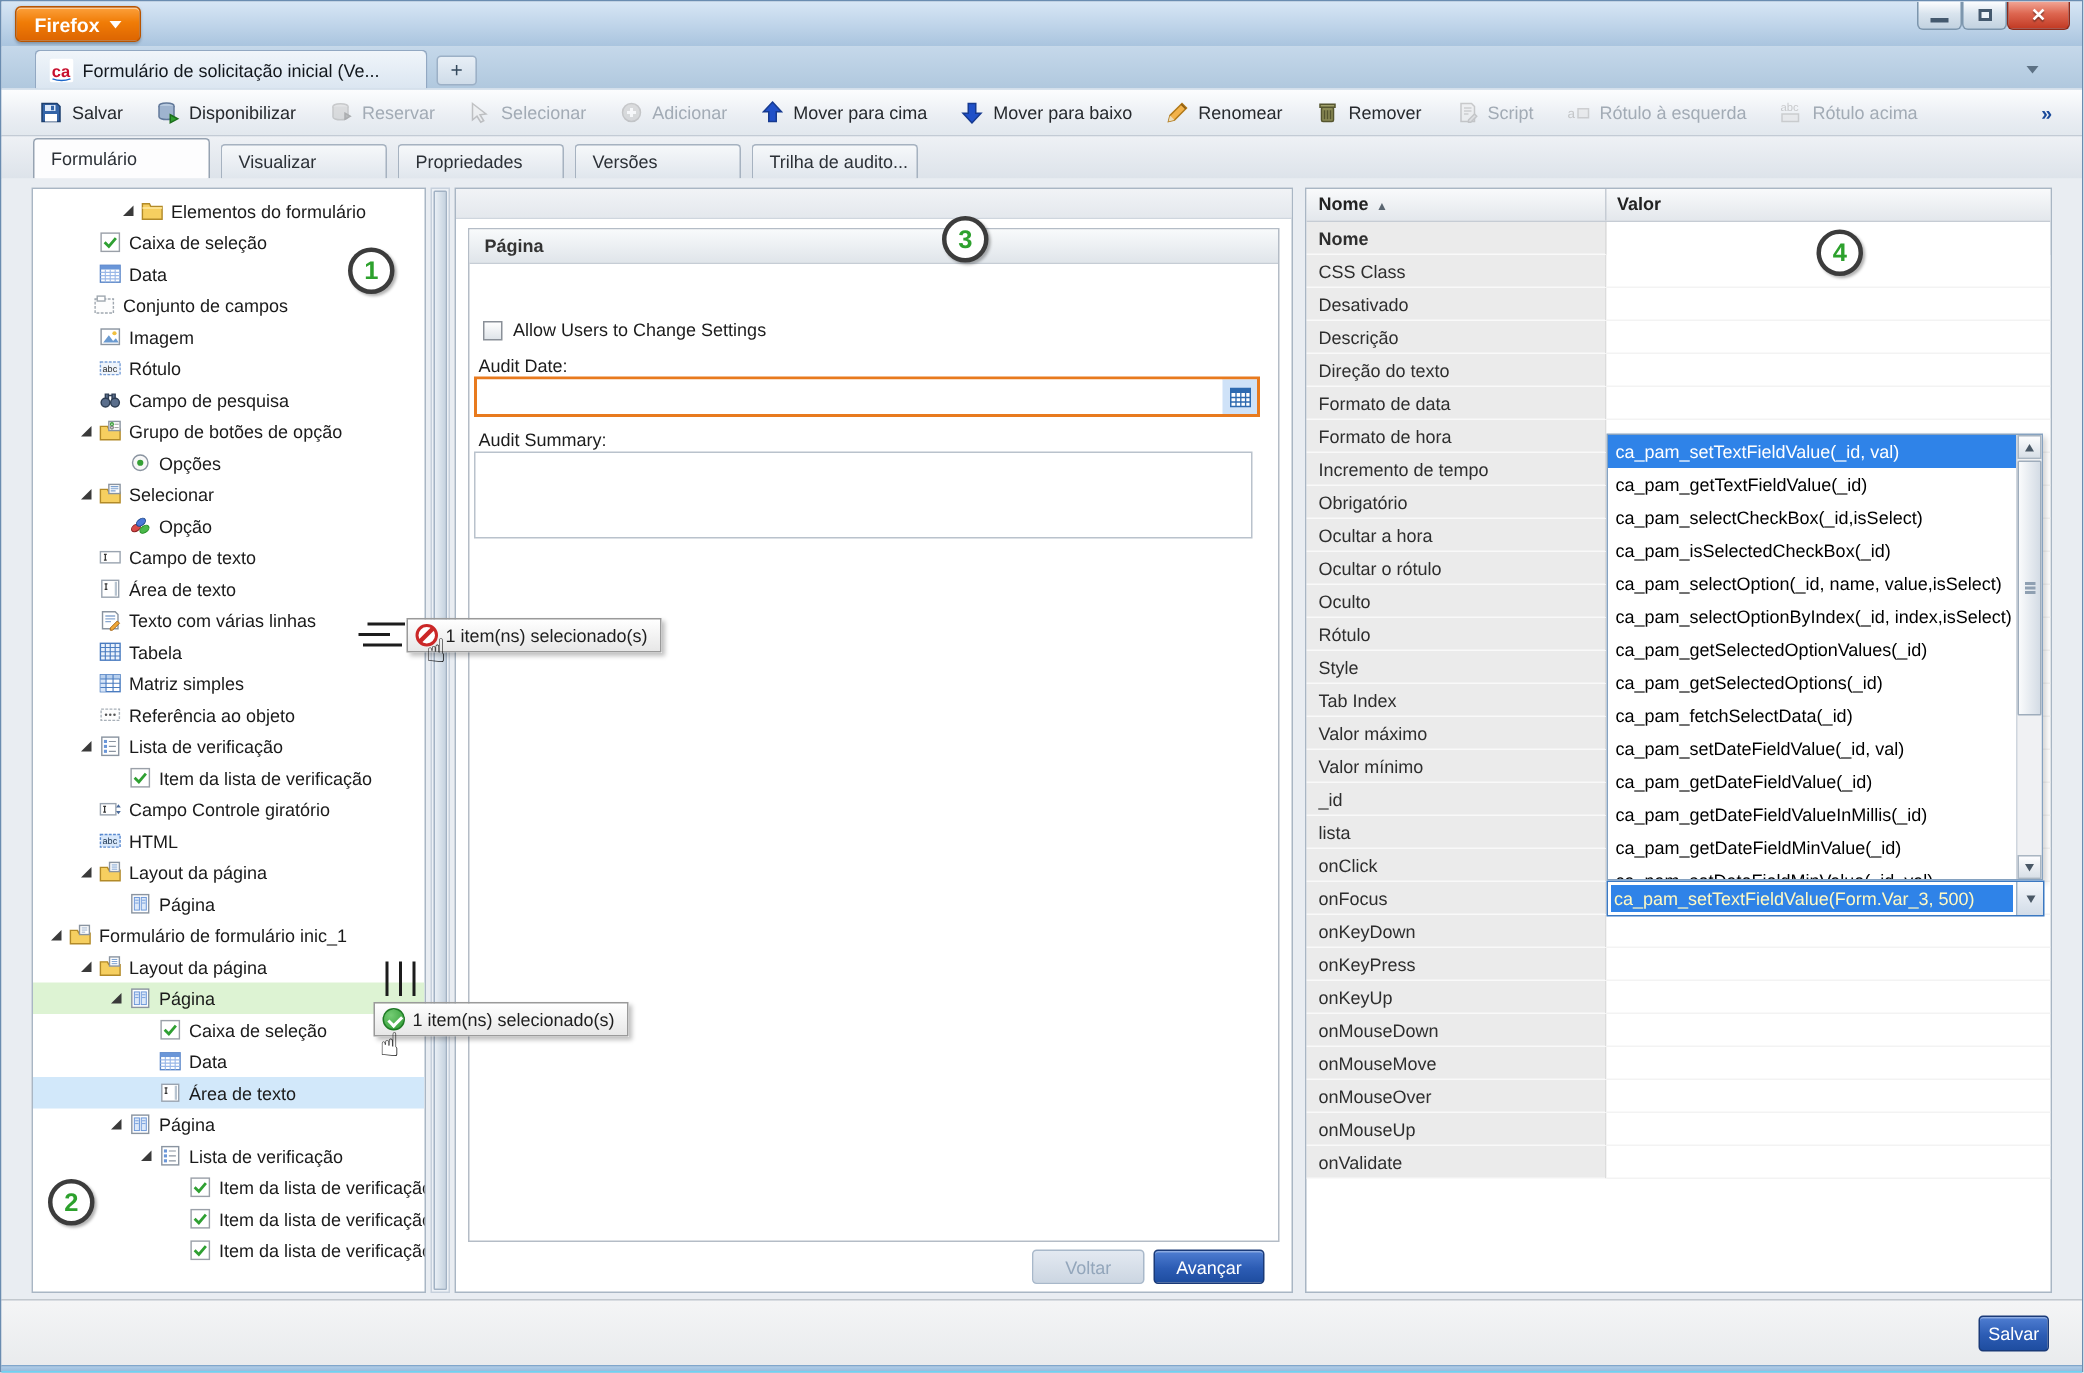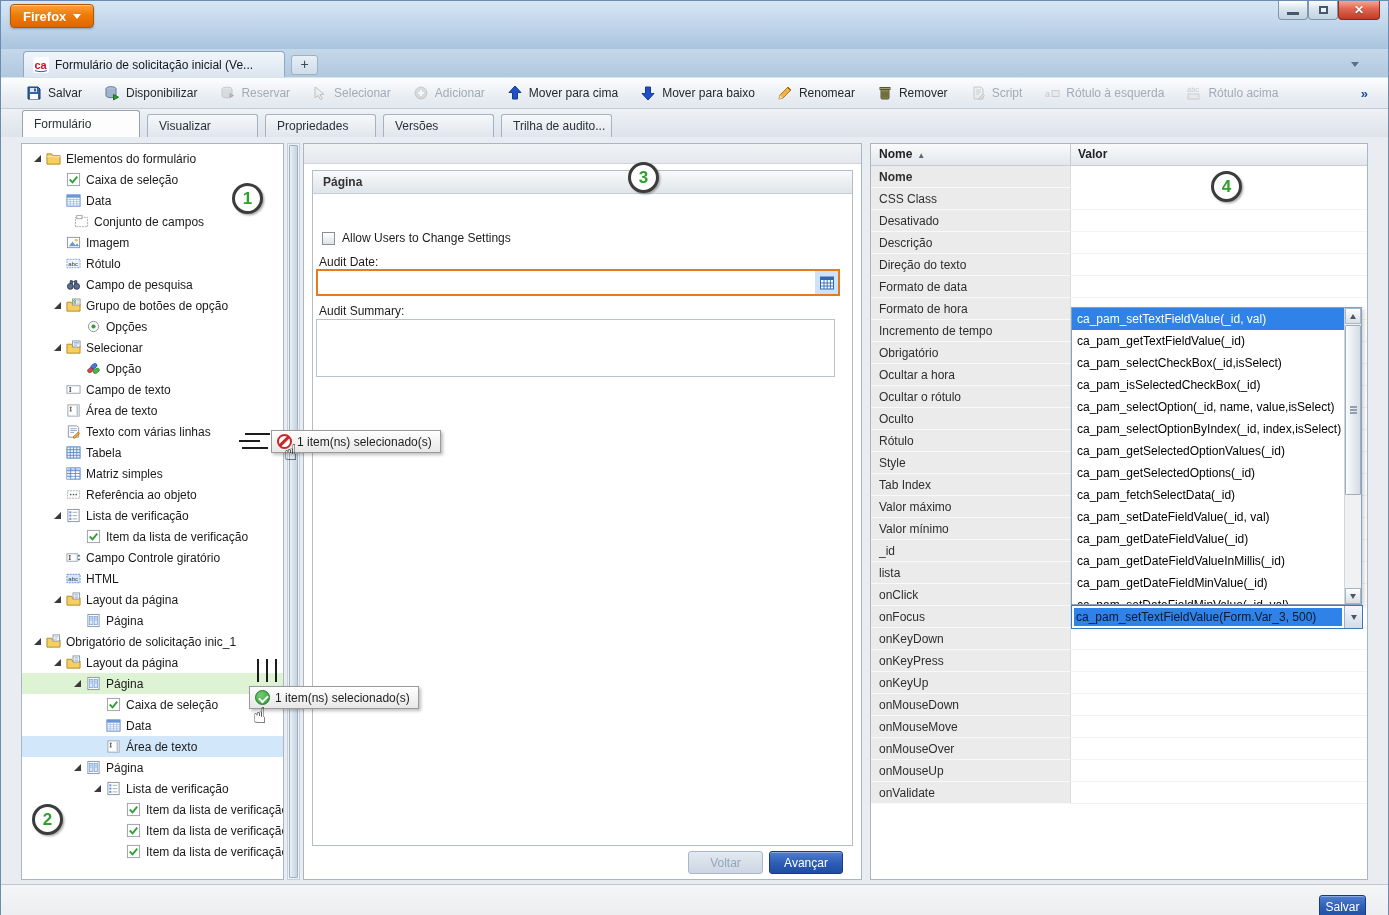--- a/index.html
+++ b/index.html
@@ -1,20 +1,20 @@
 <!DOCTYPE html>
 <html><head>
 <meta charset="utf-8">
 <style>
   * { margin:0; padding:0; box-sizing:border-box; }
   html,body { width:1389px; height:915px; overflow:hidden; font-family:"Liberation Sans", sans-serif; }
   .window { position:relative; width:1389px; height:915px; background:#e9edf2; border:1px solid #6a8cb0; }
 
   
-  .titlebar { position:relative; height:48px; background:linear-gradient(#d7e6f5,#bcd2e8 60%,#a9c4de); }
+  .titlebar { position:relative; height:30px; background:linear-gradient(#d7e6f5,#bcd2e8 60%,#a9c4de); }
   .fx-btn { position:absolute; left:9px; top:3px; height:24px; padding:0 12px; border-radius:4px;
     background:linear-gradient(#fca13c,#f07c06 45%,#dd6502); border:1px solid #b85400;
     color:#fff; font-weight:bold; font-size:13px; display:flex; align-items:center; gap:7px;
     box-shadow:inset 0 1px 0 rgba(255,255,255,.45), 0 1px 2px rgba(0,0,0,.25); cursor:default; }
   .fx-caret { width:0;height:0;border-left:4px solid transparent;border-right:4px solid transparent;border-top:5px solid #fff; }
   .win-controls { position:absolute; right:8px; top:0; display:flex; }
   .wbtn { width:30px; height:19px; border:1px solid #7d96ad; border-top:none; border-radius:0 0 4px 4px;
     background:linear-gradient(#fdfeff,#d9e4ee 45%,#c2d2e0); display:flex; align-items:center; justify-content:center; }
   .wbtn.close { width:42px; background:linear-gradient(#f2a695,#dd6650 45%,#c23a24); border-color:#8e2a1a; }
   .glyph-min { width:12px; height:3px; background:#44596e; margin-top:7px; }
@@ -107,21 +107,21 @@
   .dd-arrow { position:absolute; left:0; width:16px; height:16px; background:linear-gradient(#fdfdfe,#d8dfe7); border:1px solid #aab6c2; display:flex; align-items:center; justify-content:center; }
   .dd-arrow.up { top:0; }
   .dd-arrow.down { bottom:0; }
   .tri-up { width:0;height:0;border-left:3.5px solid transparent;border-right:3.5px solid transparent;border-bottom:5px solid #4a5866; }
   .tri-down { width:0;height:0;border-left:3.5px solid transparent;border-right:3.5px solid transparent;border-top:5px solid #4a5866; }
   .dd-thumb { position:absolute; left:0; top:17px; width:16px; height:170px; background:linear-gradient(90deg,#fafbfc,#d4dce5); border:1px solid #9fadbc; border-radius:1px; }
   .dd-grip { position:absolute; left:4px; top:80px; width:7px; height:1.5px; background:#8fa0b2; box-shadow:0 3px 0 #8fa0b2, 0 6px 0 #8fa0b2; }
 
   
   .combo { position:absolute; left:200px; top:461px; width:292px; height:24px; border:1px solid #3a78c2; background:#fff; display:flex; z-index:7; }
-  .combo-text { flex:1; margin:2px; background:#2f83e8; color:#0f172a; font-size:12px; line-height:18px; padding:0 2px; white-space:nowrap; overflow:hidden; }
+  .combo-text { flex:1; margin:2px; background:#2f83e8; color:#fef9c3; font-size:12px; line-height:18px; padding:0 2px; white-space:nowrap; overflow:hidden; }
   .combo-btn { width:18px; background:linear-gradient(#f4f7fb,#d2dce8); border-left:1px solid #9ab0c8; display:flex; align-items:center; justify-content:center; }
 
   
   .callout { position:absolute; width:31px; height:31px; border:3px solid #3c3c3c; border-radius:50%; background:#fff;
     color:#2da12d; font-weight:bold; font-size:17px; display:flex; align-items:center; justify-content:center;
     box-shadow:1.5px 1.5px 2px rgba(0,0,0,.3); z-index:9; }
 
   
   .dragtip { position:absolute; height:23px; display:flex; align-items:center; gap:5px; padding:0 8px 0 5px;
     background:linear-gradient(#ffffff,#e7e7e7); border:1px solid #9a9a9a; box-shadow:2px 2px 3px rgba(0,0,0,.25);
@@ -300,21 +300,21 @@
       <div class="atab active">Formulário</div>
       <div class="atab">Visualizar</div>
       <div class="atab">Propriedades</div>
       <div class="atab">Versões</div>
       <div class="atab">Trilha de audito...</div>
     </div>
 
   <div class="content">
 
     <div class="panel tree-panel" id="tree-rows">
-        <div class="trow" style="padding-left: 12px;">
+        <div class="trow" style="padding-left: 12px; margin-left: 48px;">
           <span class="texp"></span>
           <span class="ticon">
             <svg viewBox="0 0 16 16">
               <path d="M1 3h5l1 2h8v9H1z" fill="#f6cf60" stroke="#b28a28"></path>
               <path d="M1 6h14" stroke="#ffe9a0" fill="none"></path>
             </svg>
           </span>
           <span class="tlabel">Elementos do formulário</span>
         </div>
         <div class="trow" style="padding-left: 32px;">
@@ -331,21 +331,21 @@
           <span class="tspacer"></span>
           <span class="ticon">
             <svg viewBox="0 0 16 16">
               <rect x="1" y="2" width="14" height="12" fill="#fff" stroke="#5a86c8"></rect>
               <rect x="1" y="2" width="14" height="3" fill="#6a96d8"></rect>
               <path d="M1 7h14M1 9.3h14M1 11.6h14M4.5 5v9M8 5v9M11.5 5v9" stroke="#9ab8e8" stroke-width=".8" fill="none"></path>
             </svg>
           </span>
           <span class="tlabel">Data</span>
         </div>
-        <div class="trow" style="padding-left: 40px;">
+        <div class="trow" style="padding-left: 28px;">
           <span class="tspacer"></span>
           <span class="ticon">
             <svg viewBox="0 0 16 16">
               <rect x="1.5" y="3.5" width="13" height="10" fill="#fdfdfd" stroke="#a0a8b0" stroke-dasharray="2 1"></rect>
               <rect x="3" y="1.5" width="5.5" height="3.5" fill="#fff" stroke="#a0a8b0"></rect>
             </svg>
           </span>
           <span class="tlabel">Conjunto de campos</span>
         </div>
         <div class="trow" style="padding-left: 32px;">
@@ -561,21 +561,21 @@
         </div>
         <div class="trow" style="padding-left: 12px;">
           <span class="texp"></span>
           <span class="ticon">
             <svg viewBox="0 0 16 16">
               <path d="M1 4.5h5l1 2h8v7.5H1z" fill="#f6cf60" stroke="#b28a28"></path>
               <rect x="7.5" y="1" width="7" height="6.5" fill="#fff" stroke="#8a94a0"></rect>
               <path d="M9 2.8h4M9 4.3h4M9 5.8h2.5" stroke="#9ab0cc" stroke-width=".7" fill="none"></path>
             </svg>
           </span>
-          <span class="tlabel">Obrigatório de solicitação inic_1</span>
+          <span class="tlabel">Formulário de formulário inic_1</span>
         </div>
         <div class="trow" style="padding-left: 32px;">
           <span class="texp"></span>
           <span class="ticon">
             <svg viewBox="0 0 16 16">
               <path d="M1 4.5h5l1 2h8v7.5H1z" fill="#f6cf60" stroke="#b28a28"></path>
               <rect x="7.5" y="1" width="7" height="6.5" fill="#fff" stroke="#8a94a0"></rect>
               <path d="M9 2.8h4M9 4.3h4M9 5.8h4" stroke="#7aa0d0" stroke-width=".7" fill="none"></path>
             </svg>
           </span>

